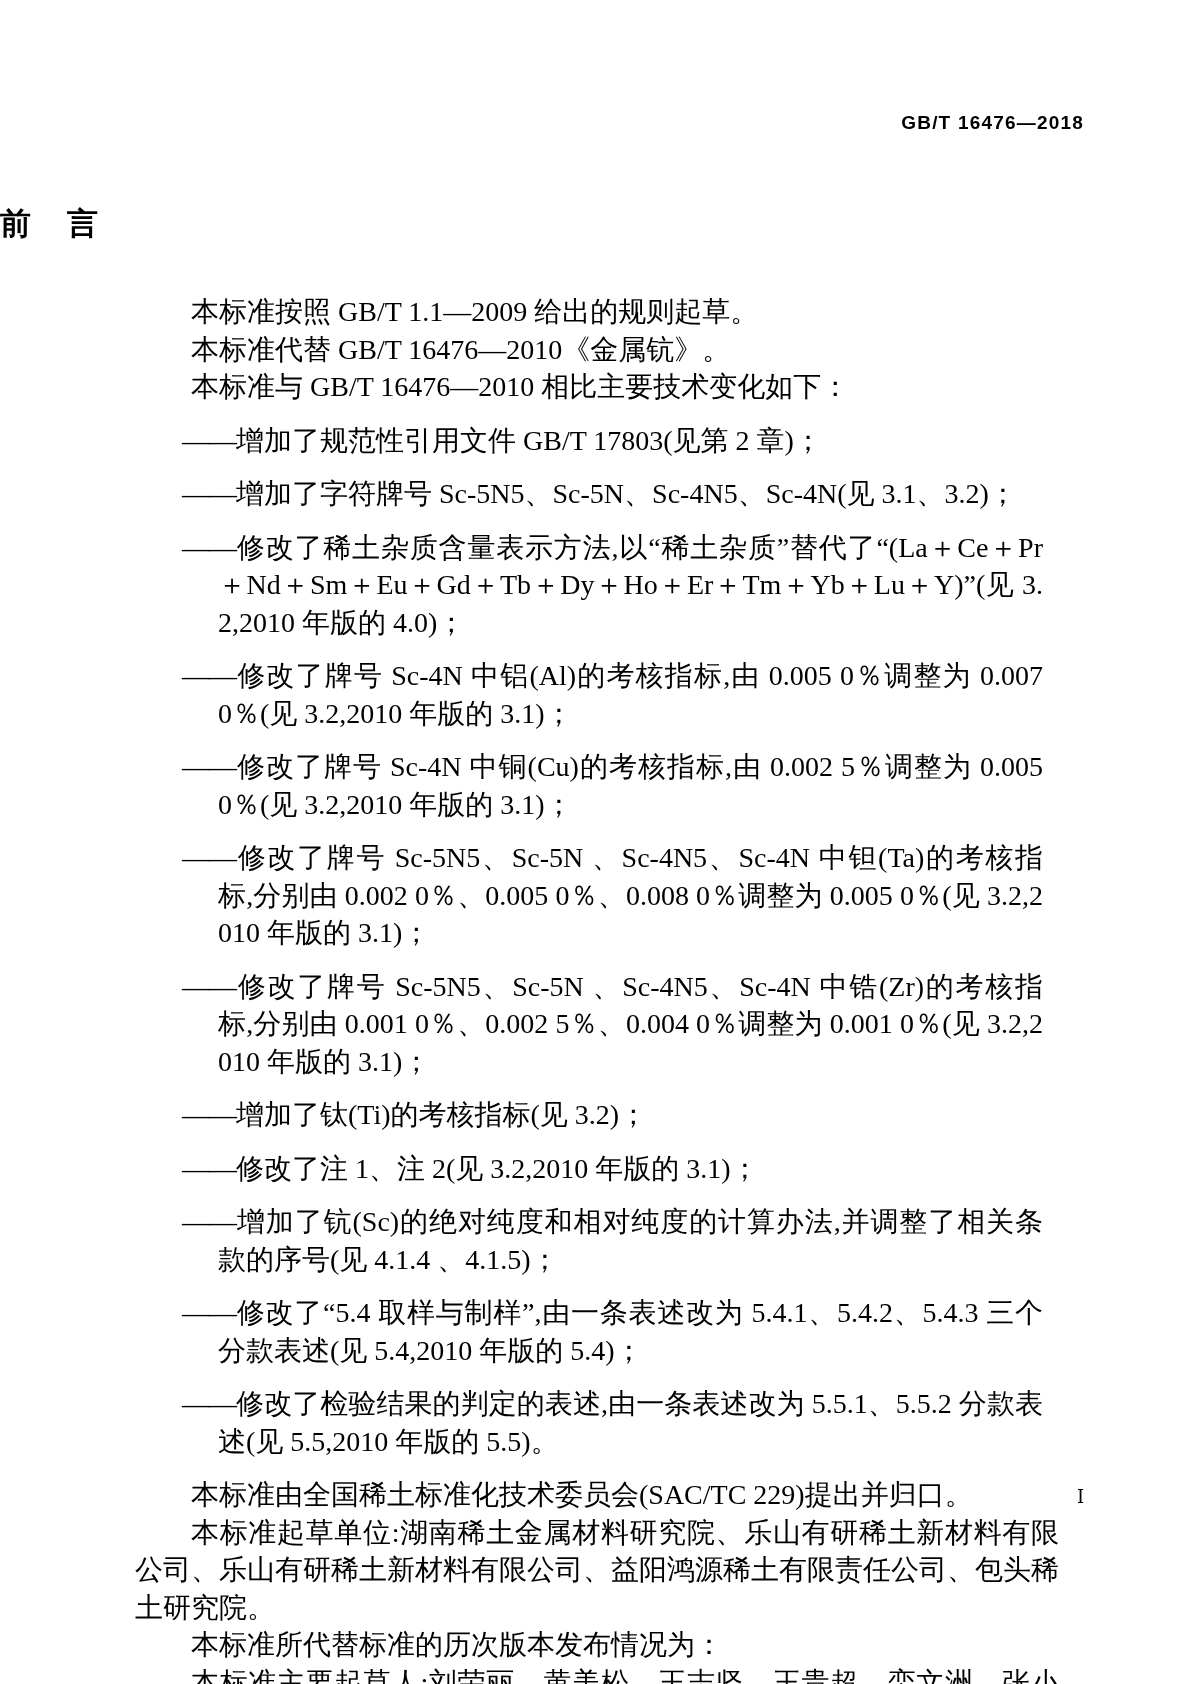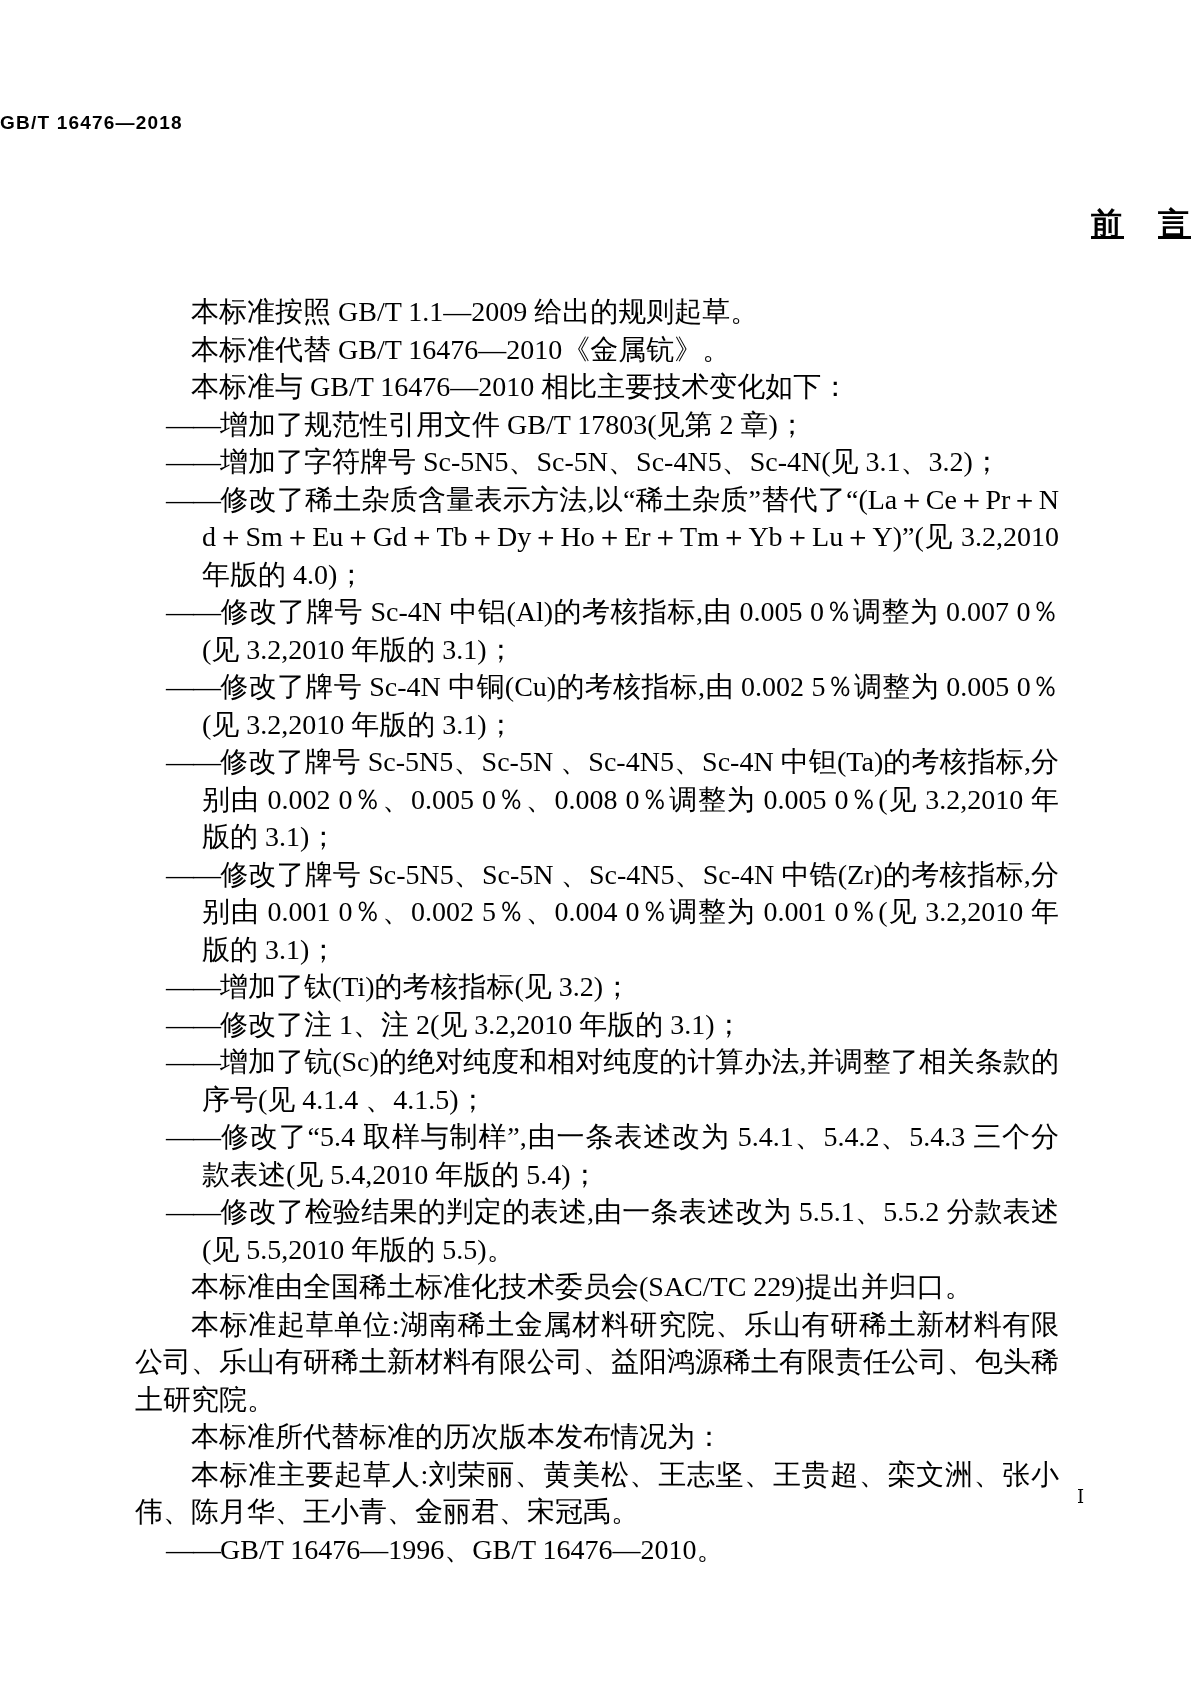--- a/index.html
+++ b/index.html
@@ -16,37 +16,37 @@
     overflow: hidden;
     font-family: "Liberation Serif", "DejaVu Serif", serif;
     color: #000000;
   }
   
   .page-header {
     position: absolute;
     top: 112px;
     left: 0;
     right: 107px;
+    text-align: right;
     font-family: "Liberation Sans", "DejaVu Sans", sans-serif;
     font-weight: bold;
     font-size: 19px;
     letter-spacing: 1.2px;
   }
   
   .doc-title {
     position: absolute;
     top: 203px;
     left: 0;
     right: 0;
-    text-align: right;
+    text-align: left;
     font-family: "Liberation Serif", "DejaVu Serif", serif;
     font-weight: bold;
     font-size: 31px;
     letter-spacing: 2px;
-    text-decoration: underline;
   }
   .doc-title .gap { display: inline-block; width: 34px; }
 
   
   .body-block {
     position: absolute;
     top: 293px;
     left: 135px;
     width: 924px;
     font-size: 28px;
@@ -54,21 +54,21 @@
   }
   .para {
     margin: 0;
     text-indent: 2em;
     text-align: justify;
     word-break: break-all;
   }
 
   
   .dash-item {
-    margin: 0;
+    margin: 16px;
     padding-left: 67px;
     text-indent: -36px;
     text-align: justify;
     word-break: break-all;
   }
   .dash {
     letter-spacing: -1px;
     margin-right: 0px;
   }
 

